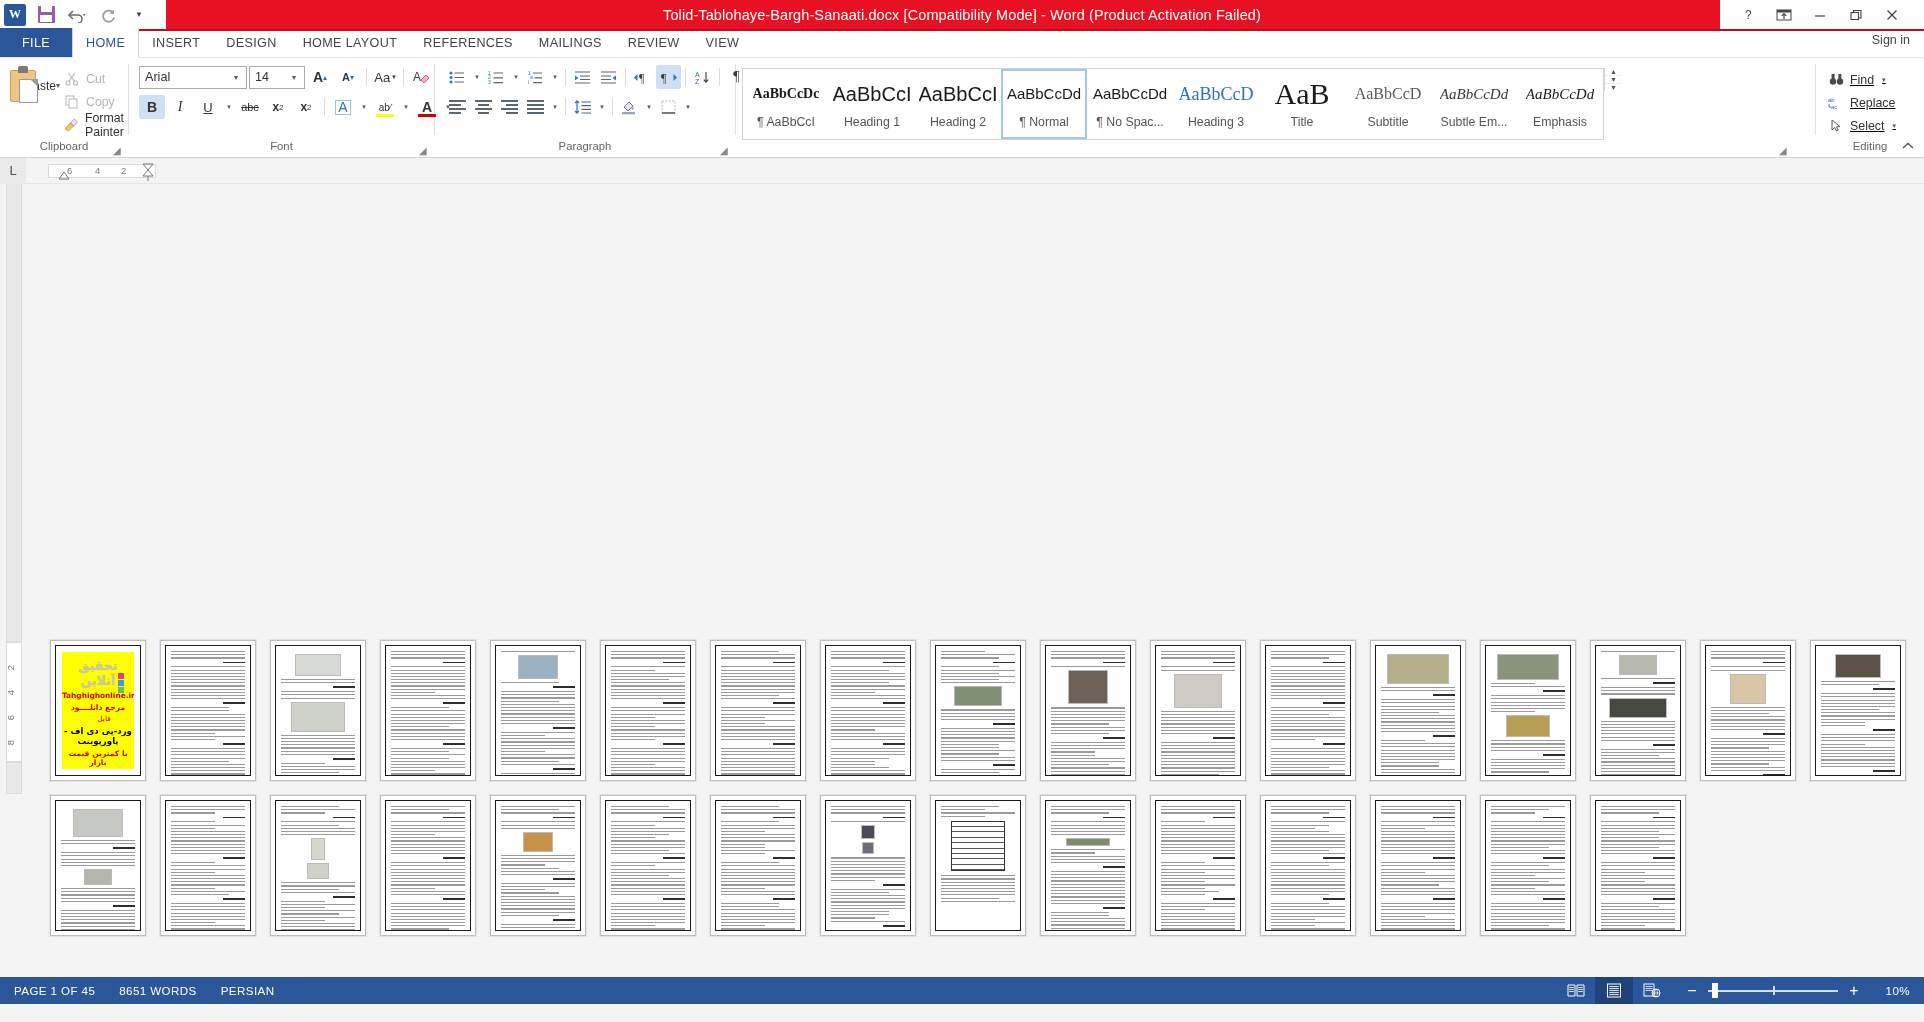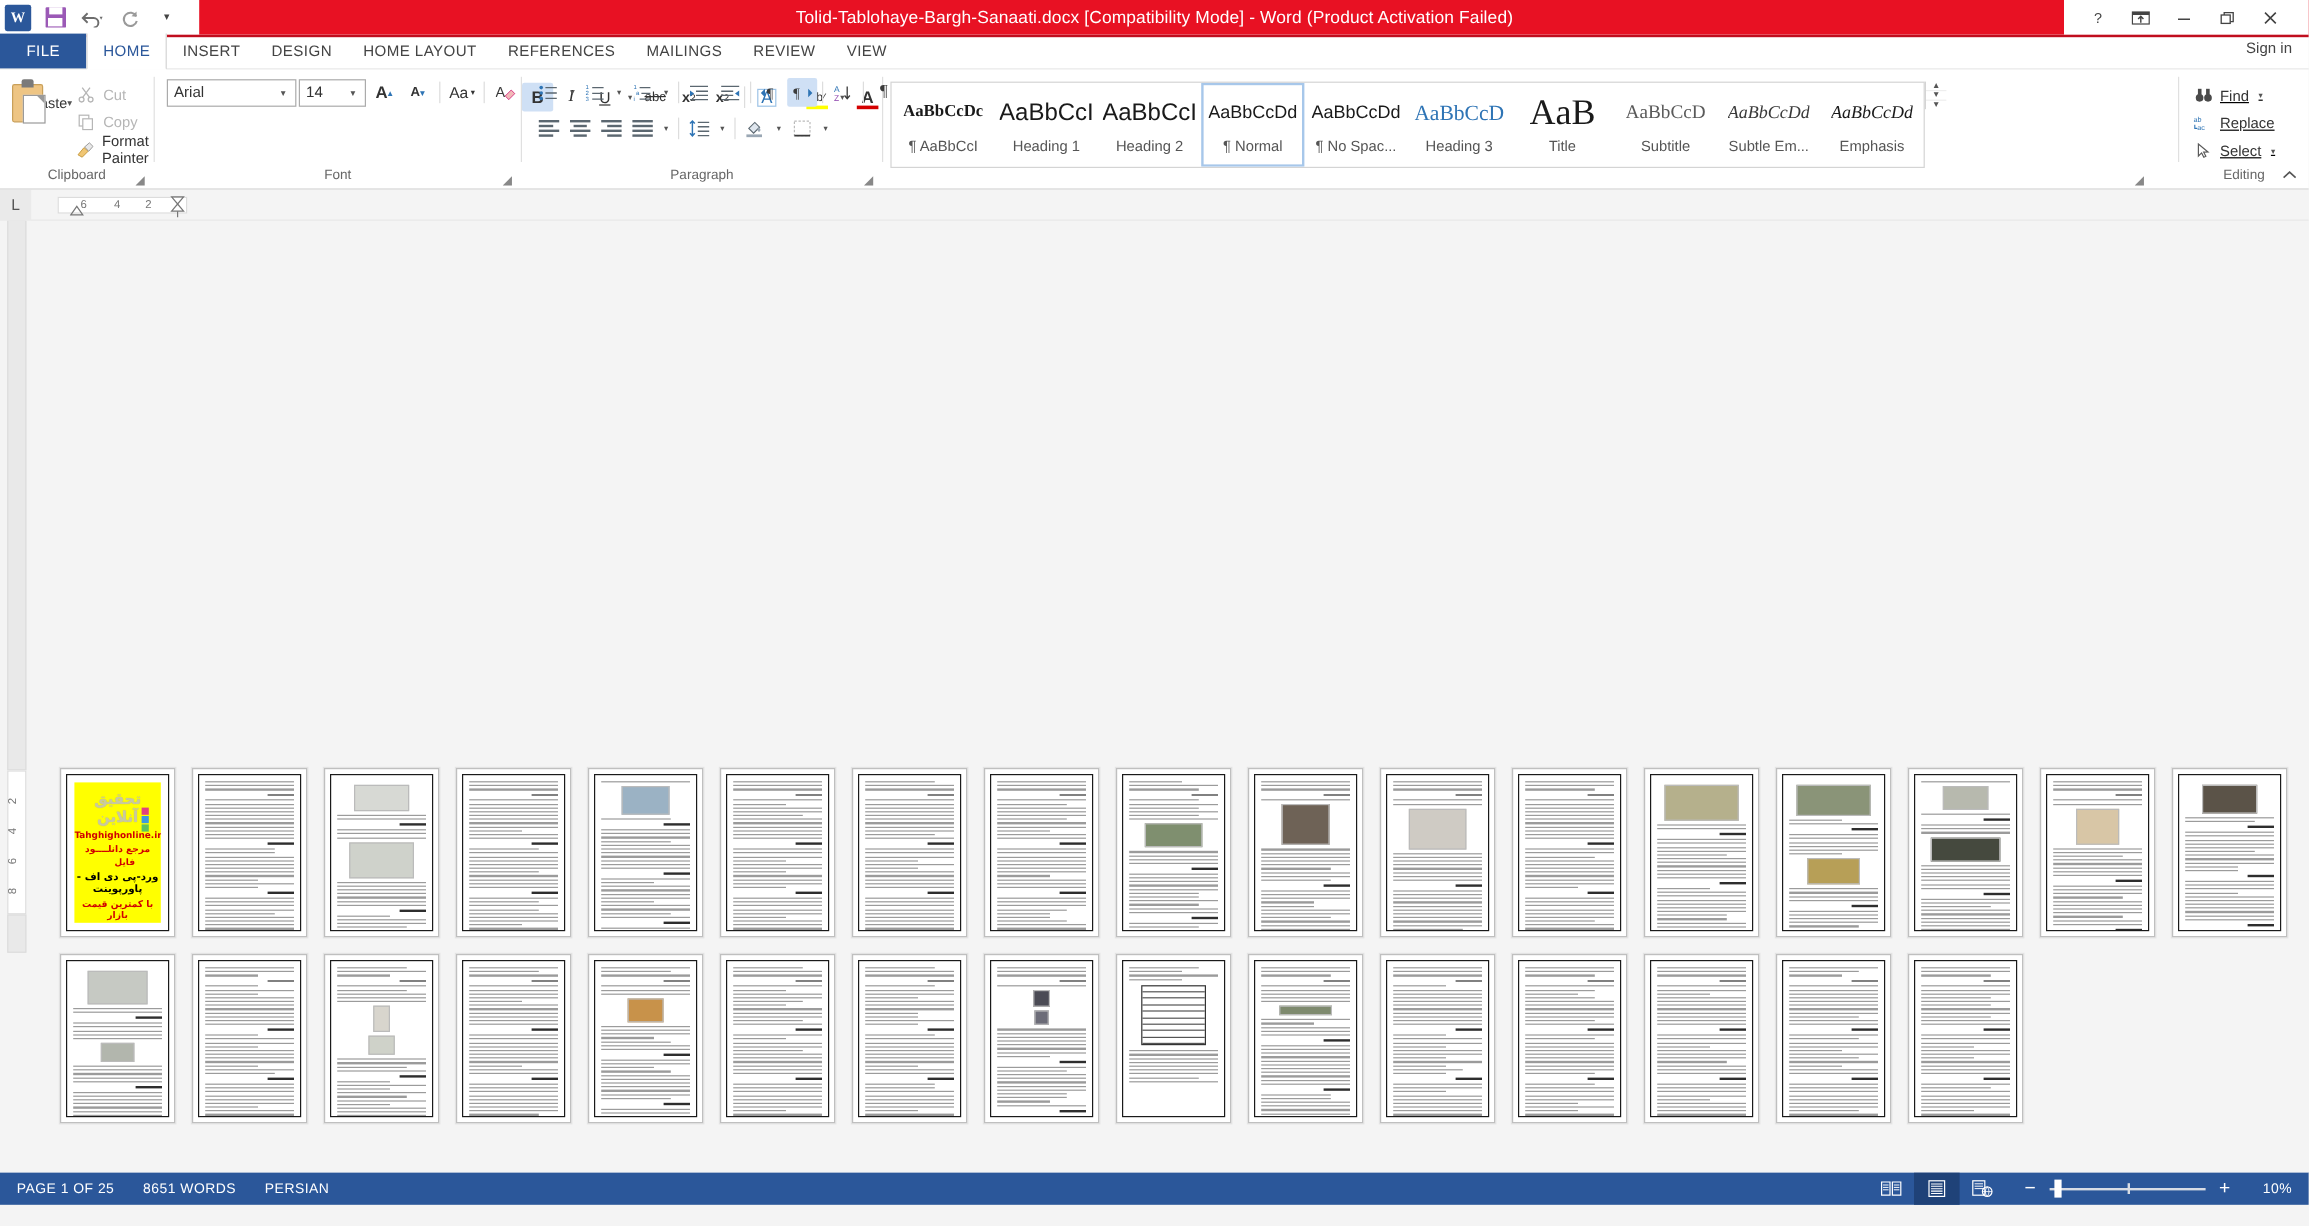--- a/index.html
+++ b/index.html
@@ -198,21 +198,21 @@
   .tline.hd{ background:#111; height:1.8px; width:30%; margin:3px 0 3px auto;}
   .ph{ margin:3px auto; border:1px solid #bbb; background:#c9cdc7;}
 
   
   .cover{ position:absolute; left:6px; right:6px; top:6px; bottom:6px; background:#ffff00;
           overflow:hidden; font-family:"DejaVu Sans", sans-serif;}
   .cv-t1{ text-align:center; font-size:12.5px; color:#c9c9a0; font-weight:bold; margin-top:6px;
           letter-spacing:-.5px; text-shadow:0 0 1px #b3b37a;}
   .cv-t2{ text-align:center; font-size:7.4px; color:#d10000; font-weight:bold; margin-top:3px;}
   .cv-t3{ text-align:center; font-size:7.6px; color:#d10000; font-weight:bold; margin-top:3px;}
-  .cv-t4{ text-align:center; font-size:7.4px; color:#d10000; font-weight:bold; margin-top:2px;margin-left:12px;}
+  .cv-t4{ text-align:center; font-size:7.4px; color:#d10000; font-weight:normal; margin-top:2px;margin-left:12px;}
   .cv-t5{ text-align:center; font-size:8.6px; color:#000; font-weight:bold; margin-top:3px;}
   .cv-t6{ text-align:center; font-size:8.2px; color:#d10000; font-weight:bold; margin-top:3px;
           transform:rotate(-4deg);}
   .cv-badge{ position:absolute; right:4px; top:20px; width:13px; height:20px;}
   .cv-badge i{ display:block; width:6px; height:6px; margin:1px; }
 
   
   .mtable{ width:74%; margin:4px auto; border:1px solid #333; }
   .mtable div{ height:5.4px; border-bottom:1px solid #555;}
 
@@ -349,21 +349,21 @@
           <span>Format Painter</span>
         </div>
       </div>
     </div>
     <div class="grp-label">Clipboard</div>
     <div class="dlg">◢</div>
   </div>
   <div class="grp-div"></div>
 
   <div class="grp fontg">
-    <div class="grp-body" style="padding-left:10px;">
+    <div class="grp-body" style="flex-direction:column; padding-left:10px;">
       <div class="fontrow">
         <div class="fbox fname">
           <span class="v">Arial</span>
           <span class="dd">▾</span>
         </div>
         <div class="fbox fsize">
           <span class="v">14</span>
           <span class="dd">▾</span>
         </div>
         <div class="fbtn">
@@ -1881,21 +1881,21 @@
             <div class="tline s4"></div>
             <div class="tline s1"></div>
           </div>
         </div>
       </div>
     </div>
 </div>
 
 <div class="status">
   <div class="st-left">
-    <span class="st-item">PAGE 1 OF 25</span>
+    <span class="st-item">PAGE 1 OF 45</span>
     <span class="st-item">8651 WORDS</span>
     <span class="st-item">PERSIAN</span>
   </div>
   <div class="st-right">
     <div class="vbtn">
       <svg width="18" height="15" viewBox="0 0 18 15">
           <path d="M1 2 H8 V13 H1 z M10 2 H17 V13 H10 z" fill="none" stroke="#fff" stroke-width="1"></path>
           <path d="M2.2 4.5 H6.8 M2.2 6.5 H6.8 M2.2 8.5 H6.8 M11.2 4.5 H15.8 M11.2 6.5 H15.8 M11.2 8.5 H15.8" stroke="#fff" stroke-width=".8"></path>
         </svg>
     </div>

